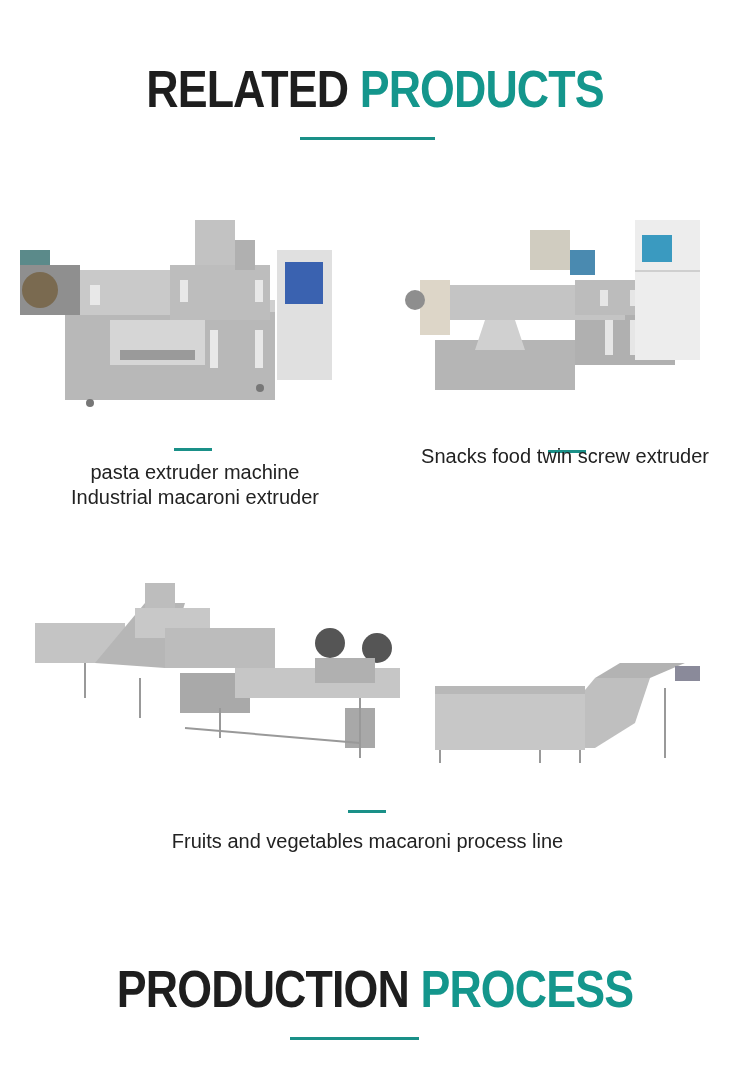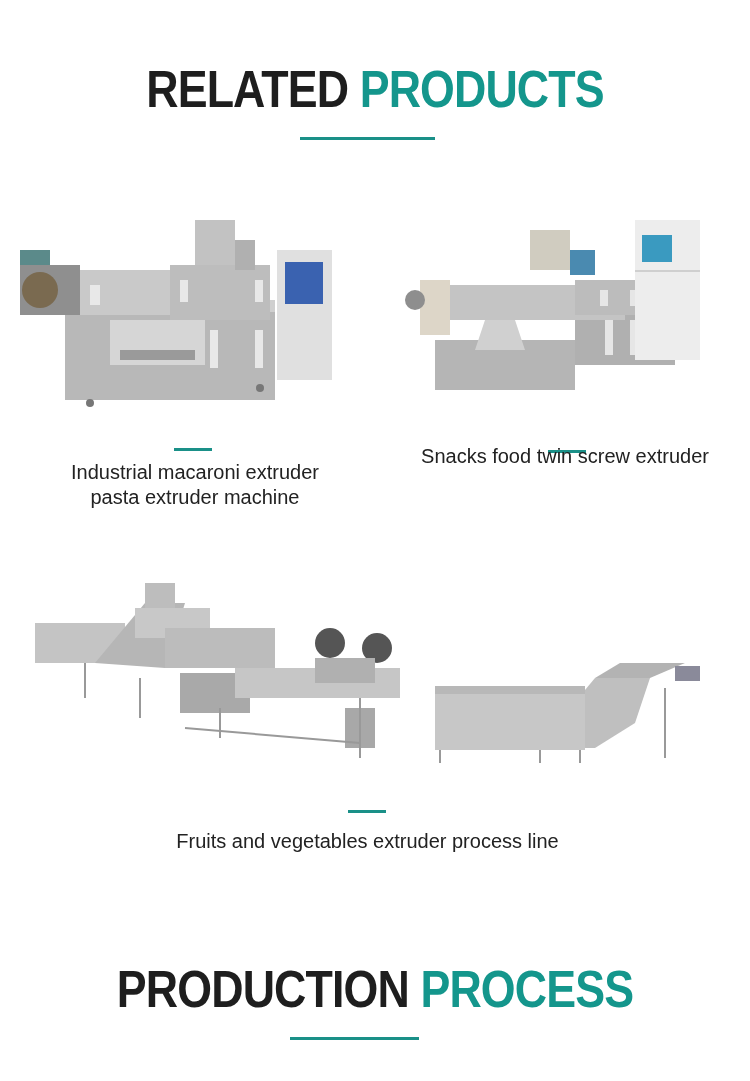--- a/index.html
+++ b/index.html
@@ -103,22 +103,22 @@
     </g>
 
     <rect x="240" y="10" width="65" height="140" fill="#ededed"></rect>
     <rect x="240" y="60" width="65" height="2" fill="#cfcfcf"></rect>
     <rect x="247" y="25" width="30" height="27" fill="#3a9ac0"></rect>
   </svg>
 </div>
 
 <div class="rule-short" style="left:174px; top:448px;"></div>
 <div class="caption" style="left:20px; width:350px; top:460px;">
+  <div>pasta extruder machine</div>
   <div>Industrial macaroni extruder</div>
-  <div>pasta extruder machine</div>
 </div>
 
 <div class="rule-short" style="left:548px; top:450px;"></div>
 <div class="caption" style="left:395px; width:340px; top:444px;">
   <div>Snacks food twin screw extruder</div>
 </div>
 
 <div class="product-img" style="left:35px; top:578px; width:690px; height:185px;">
   <svg width="690" height="185" viewBox="0 0 690 185">
 
@@ -150,20 +150,20 @@
       <line x1="405" y1="172" x2="405" y2="185"></line>
       <line x1="505" y1="172" x2="505" y2="185"></line>
       <line x1="545" y1="172" x2="545" y2="185"></line>
       <line x1="630" y1="110" x2="630" y2="180"></line>
     </g>
   </svg>
 </div>
 
 <div class="rule-short" style="left:348px; top:810px;"></div>
 <div class="caption" style="left:0; width:735px; top:829px;">
-  <div>Fruits and vegetables extruder process line</div>
+  <div>Fruits and vegetables macaroni process line</div>
 </div>
 
 <div class="section-title" style="top:963px;">
   <span class="title-dark">PRODUCTION</span>
   <span class="title-accent">PROCESS</span>
 </div>
 <div class="rule" style="left:290px; top:1037px; width:129px;"></div>
 
 </body></html>

